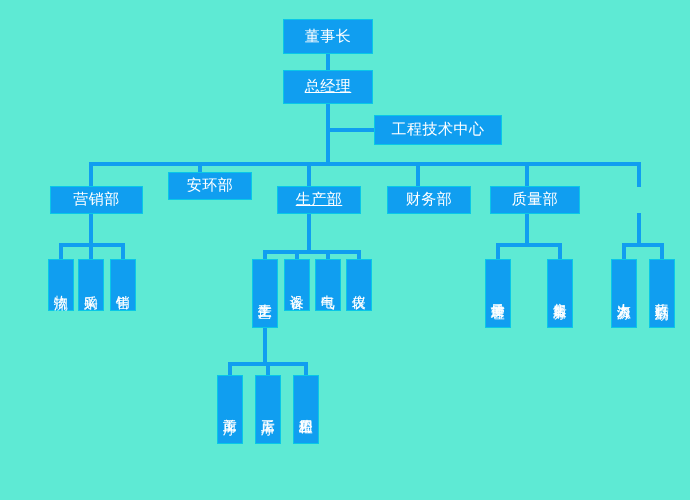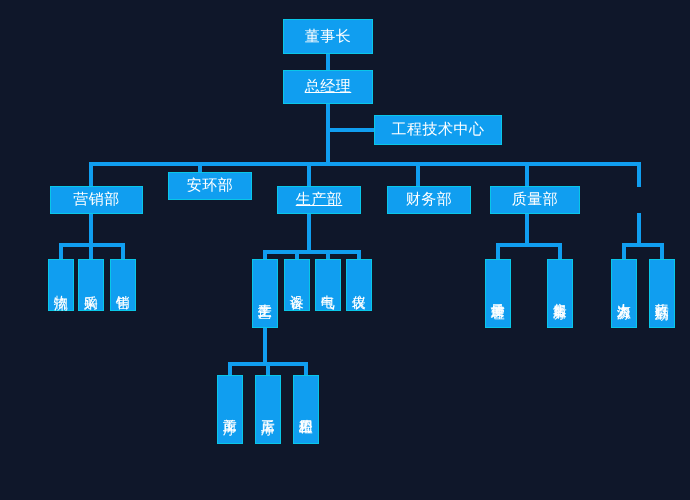--- a/index.html
+++ b/index.html
@@ -8,21 +8,21 @@
     padding: 0;
     background: #ffffff;
   }
   body {
     font-family: "DejaVu Sans", "Liberation Sans", sans-serif;
   }
   #chart-root {
     position: relative;
     width: 690px;
     height: 500px;
-    background: #0f172a;
+    background: #5eead4;
     overflow: hidden;
   }
   .node {
     position: absolute;
     box-sizing: border-box;
     background: #109ef0;
     border: 1px solid #09c7e8;
     color: #ffffff;
     display: flex;
     align-items: center;

